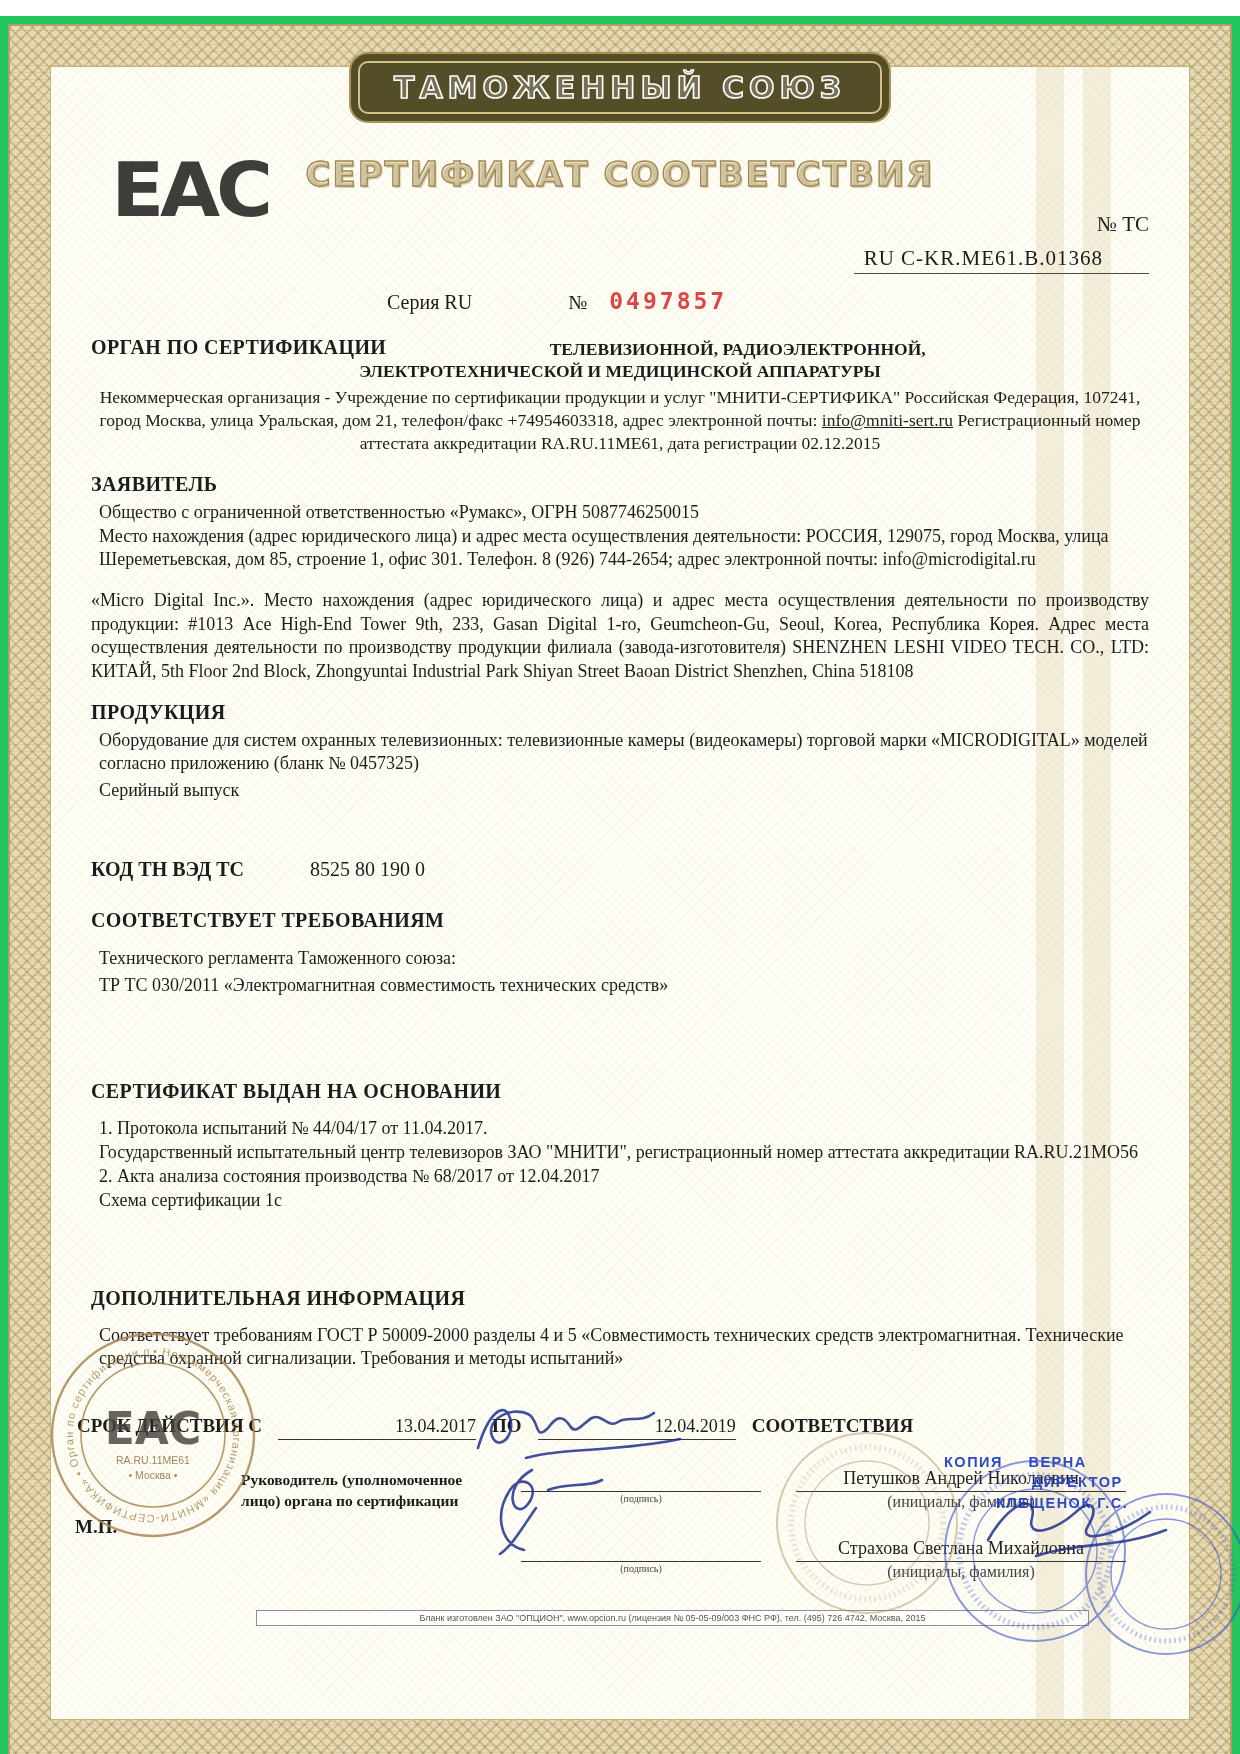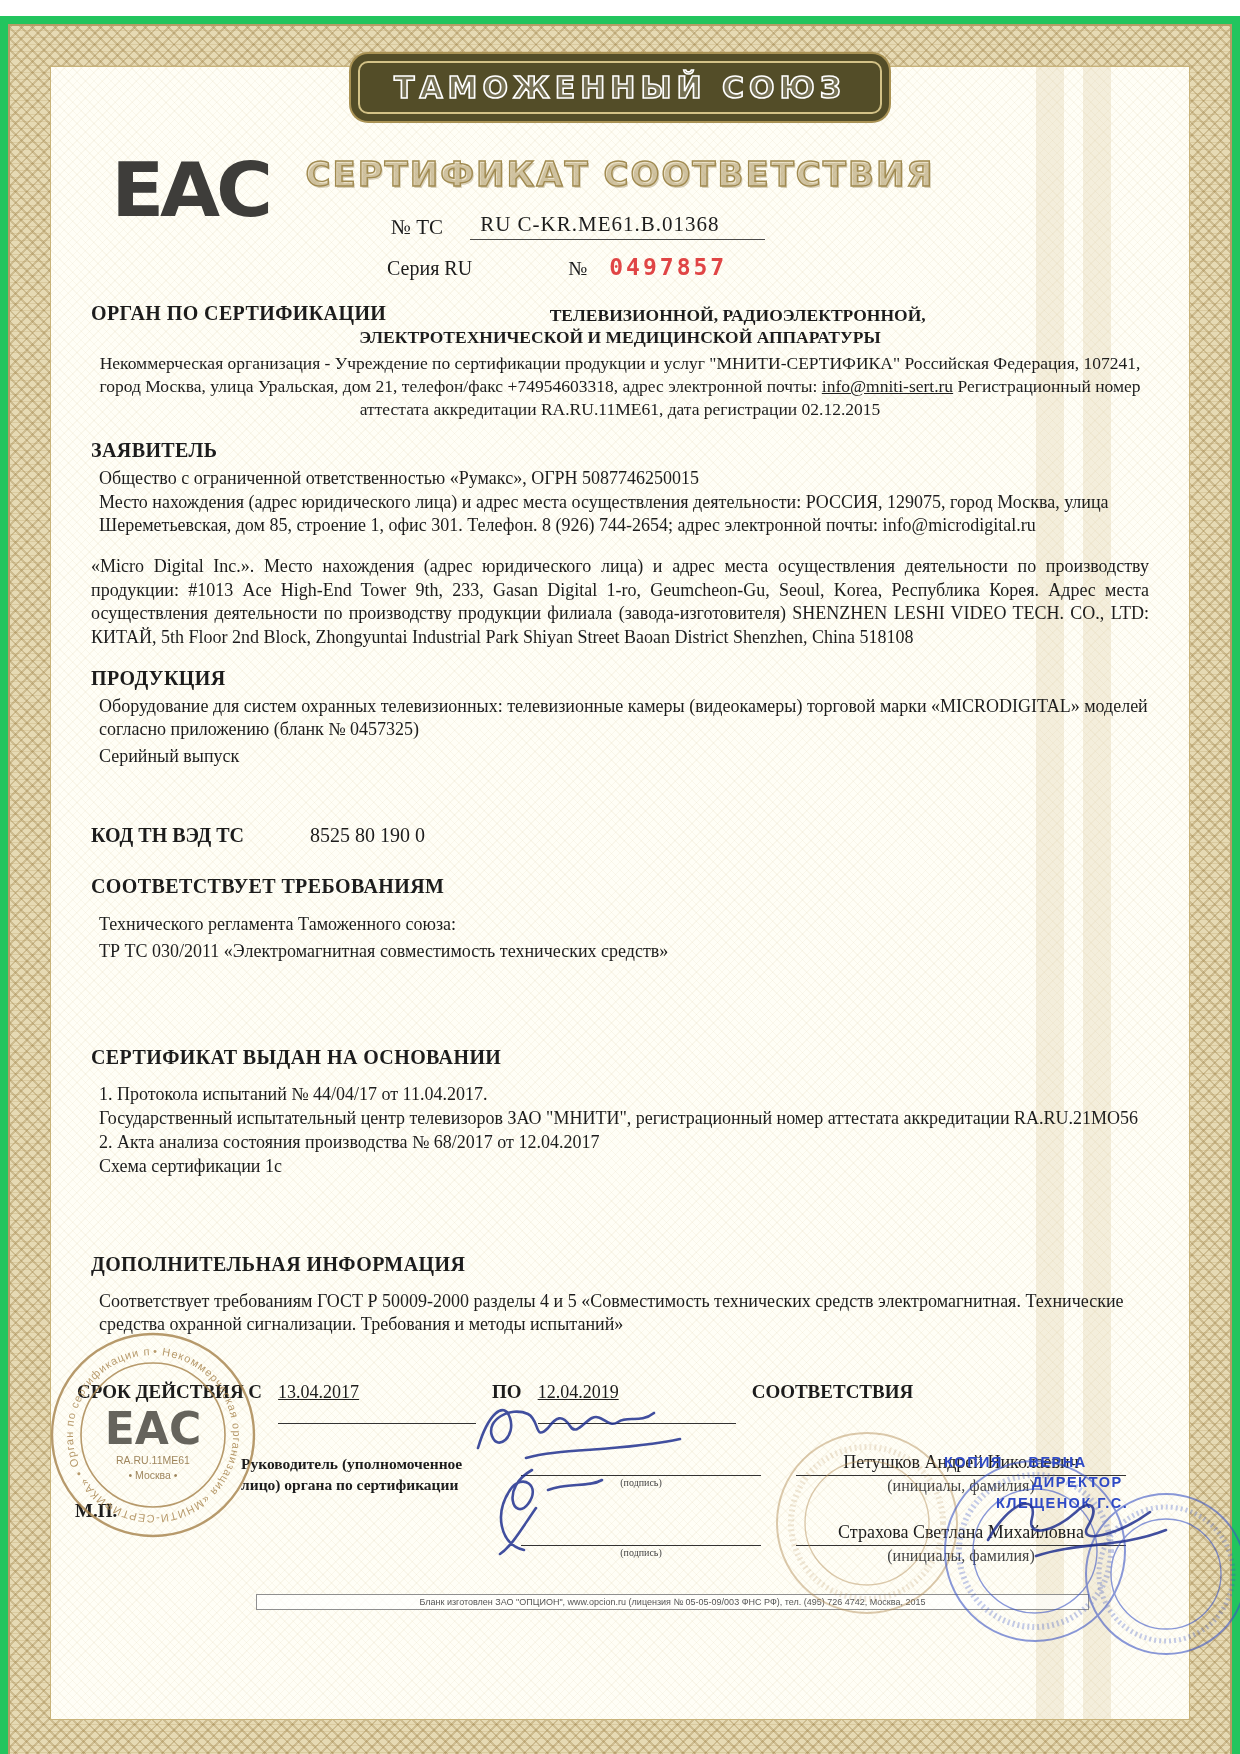--- a/index.html
+++ b/index.html
@@ -43,21 +43,21 @@
     position:absolute; left:64px; top:80px;
     font-family:"DejaVu Sans",sans-serif; font-weight:900; font-size:74px; letter-spacing:-4px;
     color:#3e3d3a; transform:scaleX(1.05);
   }
   .doc-title {
     text-align:center; margin-top:30px;
     font-family:"DejaVu Sans",sans-serif; font-size:34px; font-weight:800; letter-spacing:2px;
     color:rgba(190,165,105,.32); -webkit-text-stroke:1.4px #a08a50;
     text-shadow:1.5px 1.5px 0 rgba(130,105,50,.30);
   }
-  .cert-no-row { margin:18px 0 0 300px; display:flex; align-items:flex-end; gap:27px; font-size:21px; }
+  .cert-no-row { margin:18px 0 0 300px; display:flex; align-items:flex-end; gap:9px; font-size:21px;flex-direction:column; }
   .cert-no-value { border-bottom:1.5px solid #4a4a4a; padding:0 46px 2px 10px; letter-spacing:1px;text-align:center; }
   .series-row { margin:14px 0 0 296px; display:flex; align-items:baseline; font-size:20px; }
   .series-no-sign { margin-left:96px; }
   .series-value {
     margin-left:22px; font-family:"DejaVu Sans Mono",monospace; font-weight:700;
     font-size:23px; letter-spacing:3px; color:#e04545;
   }
 
   
   .sec-heading { font-weight:700; font-size:20px; letter-spacing:.4px; }
@@ -83,21 +83,21 @@
 
   .basis { margin-top:84px; }
   .basis-item { font-size:18px; line-height:1.33; padding-left:8px; }
 
   .additional { margin-top:74px; }
   .additional .sec-body { margin-top:14px; }
 
   .validity-row { margin-top:44px; margin-left:-14px; display:flex; align-items:baseline; font-size:19px; font-weight:700; }
   .date-field {
     font-weight:400; font-size:18px; border-bottom:1.5px solid #333;
-    min-width:198px; text-align:left; padding-bottom:20px; margin:0 16px;text-decoration:underline;
+    min-width:198px; text-align:right; padding-bottom:2px; margin:0 16px;
   }
 
   
   .sig-area { position:relative; height:142px; margin-top:14px; }
   .mp { position:absolute; left:-16px; top:62px; font-weight:700; font-size:19px; }
   .role-1 { position:absolute; left:150px; top:16px; width:260px; font-size:15.5px; font-weight:700; line-height:1.35; }
   .role-2 { position:absolute; left:150px; top:88px; width:270px; font-size:15.5px; font-weight:700; line-height:1.35; }
   .sig-col { position:absolute; left:430px; width:240px; text-align:center; }
   .sig-col .sig-line { border-bottom:1.3px solid #333; height:26px; }
   .sig-col .sig-caption { font-size:10px; color:#444; padding-top:1px; }

